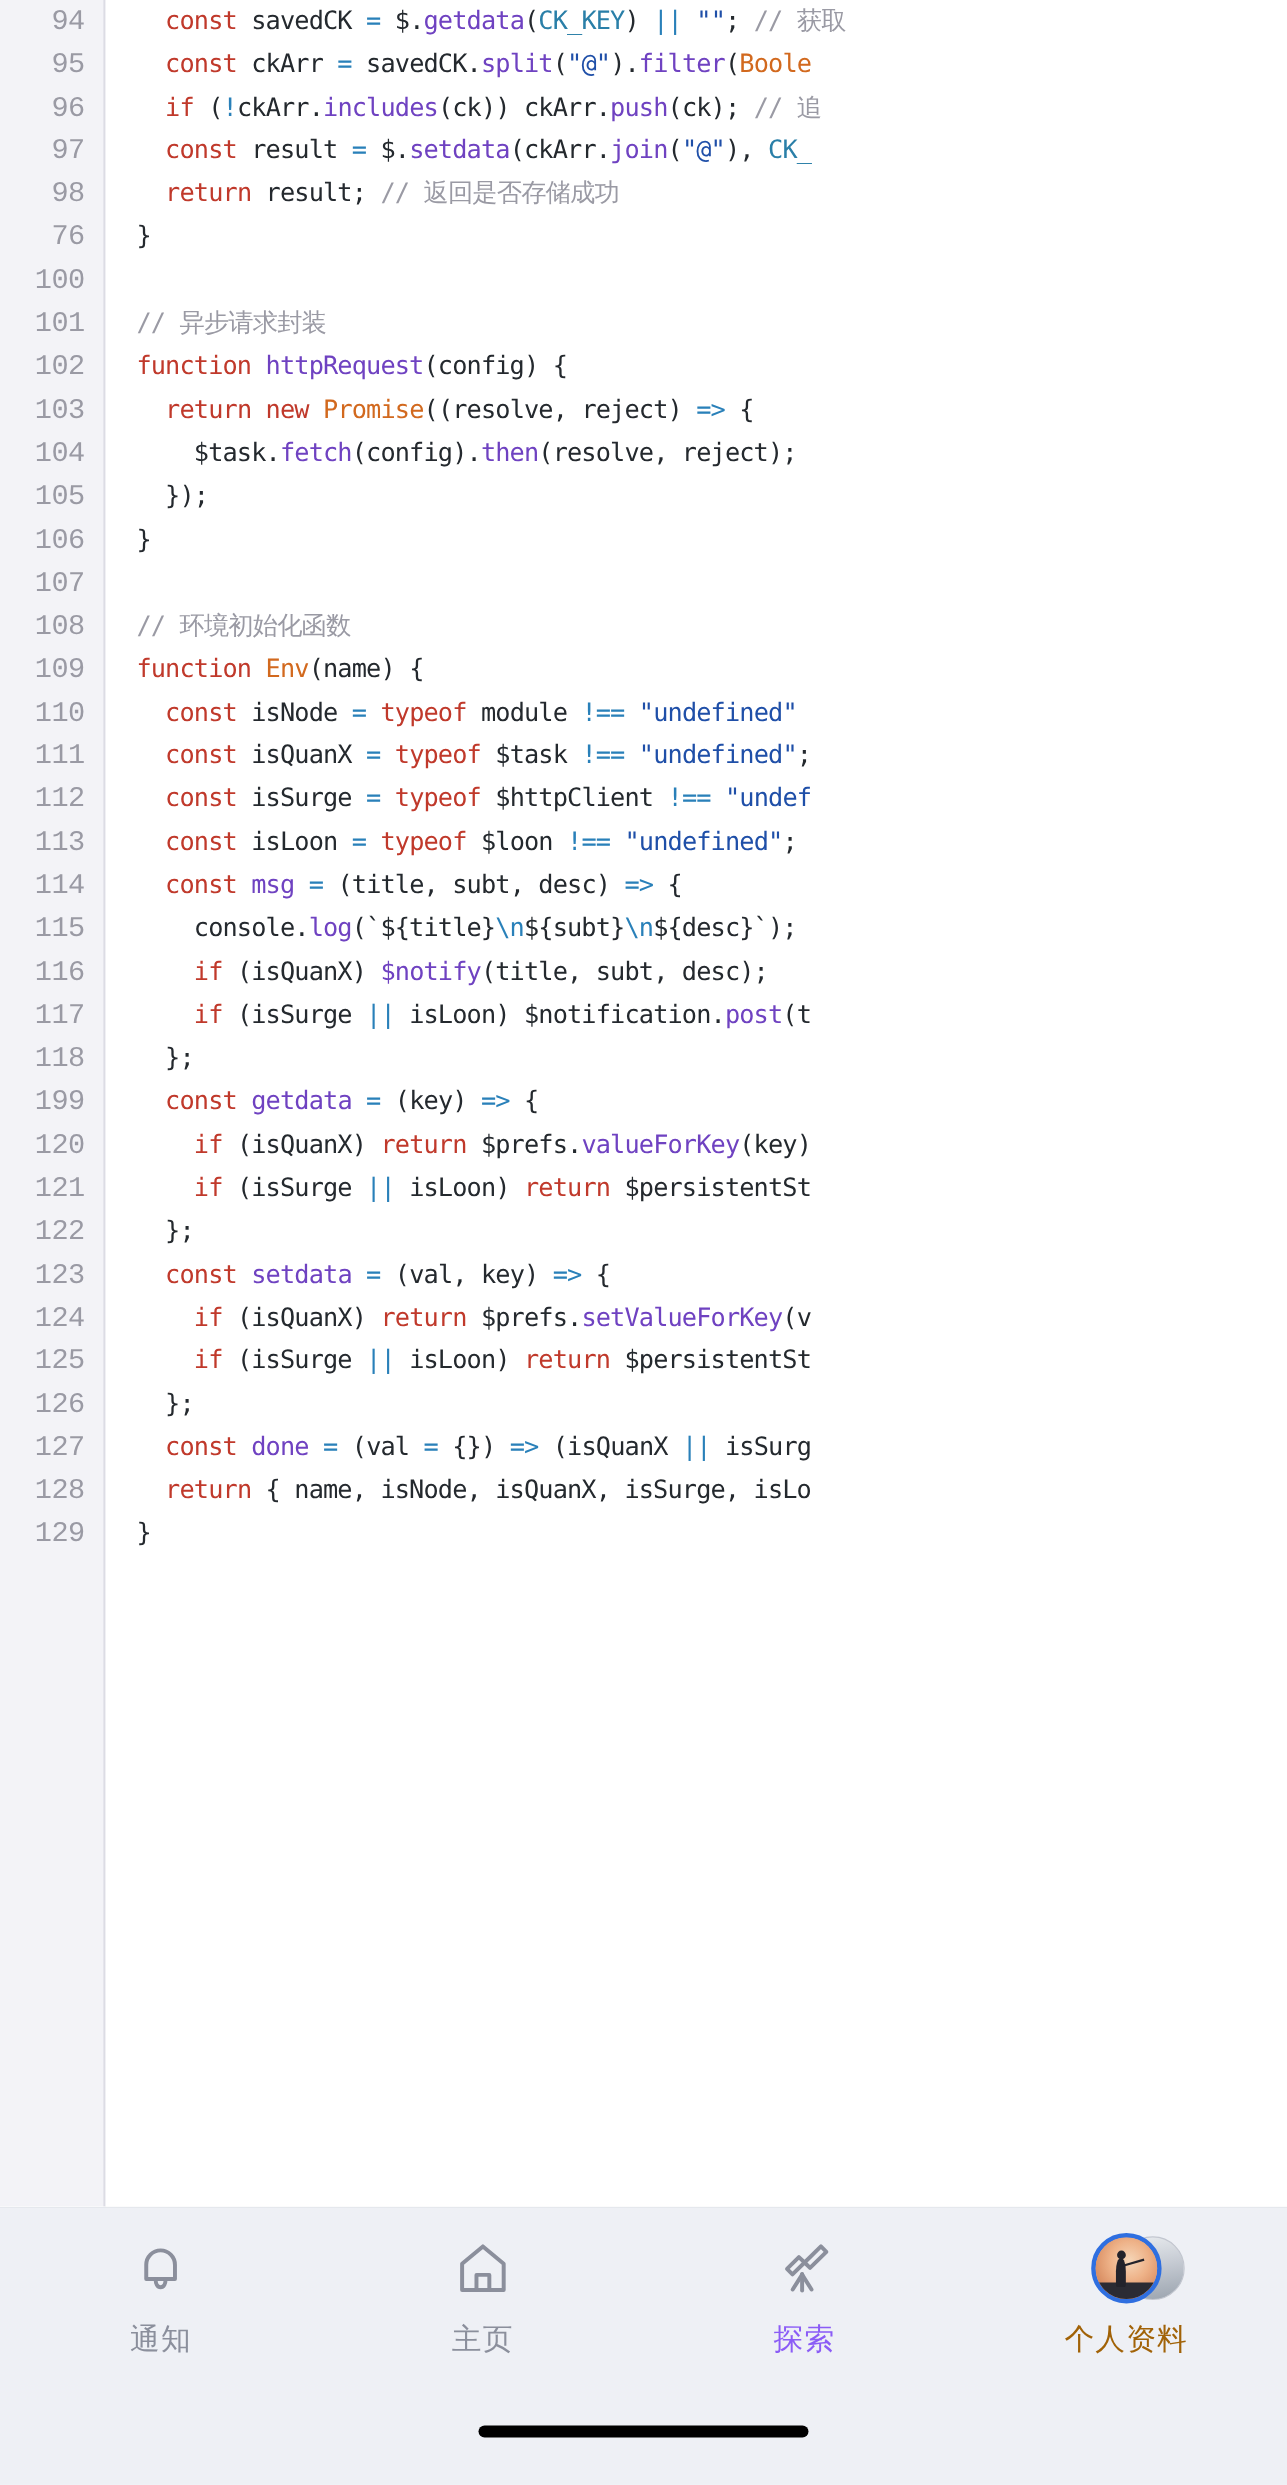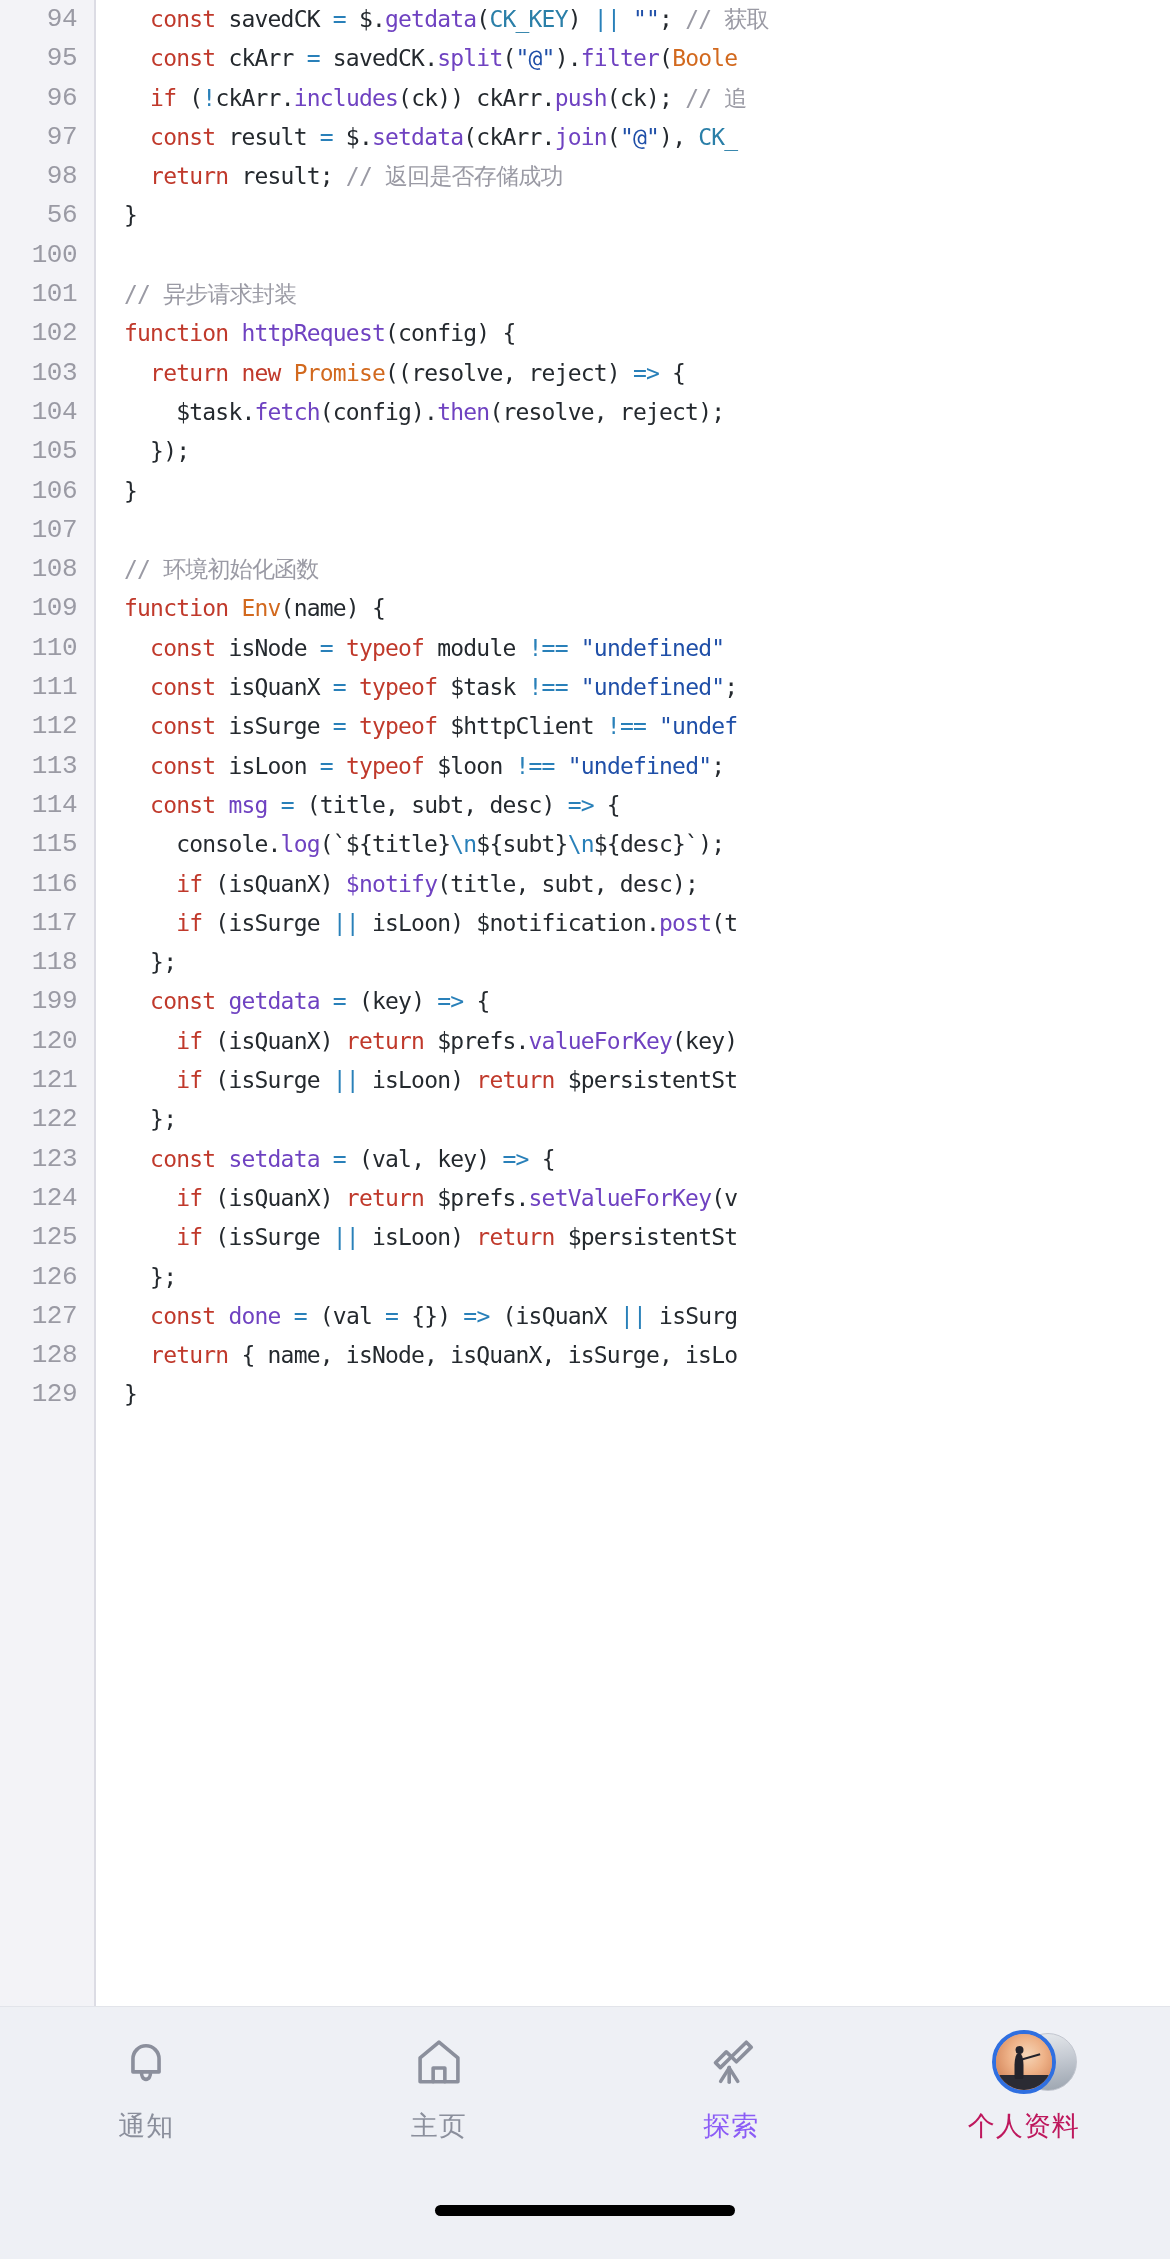--- a/index.html
+++ b/index.html
@@ -206,21 +206,21 @@
 
 <div id="app">
 
   <div class="code-viewer">
     <div class="gutter" id="gutter">
         <div class="gutter-line">94</div>
         <div class="gutter-line">95</div>
         <div class="gutter-line">96</div>
         <div class="gutter-line">97</div>
         <div class="gutter-line">98</div>
-        <div class="gutter-line">56</div>
+        <div class="gutter-line">76</div>
         <div class="gutter-line">100</div>
         <div class="gutter-line">101</div>
         <div class="gutter-line">102</div>
         <div class="gutter-line">103</div>
         <div class="gutter-line">104</div>
         <div class="gutter-line">105</div>
         <div class="gutter-line">106</div>
         <div class="gutter-line">107</div>
         <div class="gutter-line">108</div>
         <div class="gutter-line">109</div>
@@ -324,21 +324,21 @@
       <div class="tab active">
         <span class="tab-icon">
           <span class="avatar-wrap">
             <span class="avatar-secondary"></span>
             <span class="avatar-main" style="border-color: rgb(47, 111, 224);">
               <span class="avatar-art"></span>
               <span class="avatar-figure"></span>
             </span>
           </span>
         </span>
-        <span class="tab-label" style="color: #be185d;">个人资料</span>
+        <span class="tab-label" style="color: #a16207;">个人资料</span>
       </div>
 
     </div>
 
     <div class="home-indicator-row">
       <div class="home-indicator"></div>
     </div>
   </div>
 
 </div>

